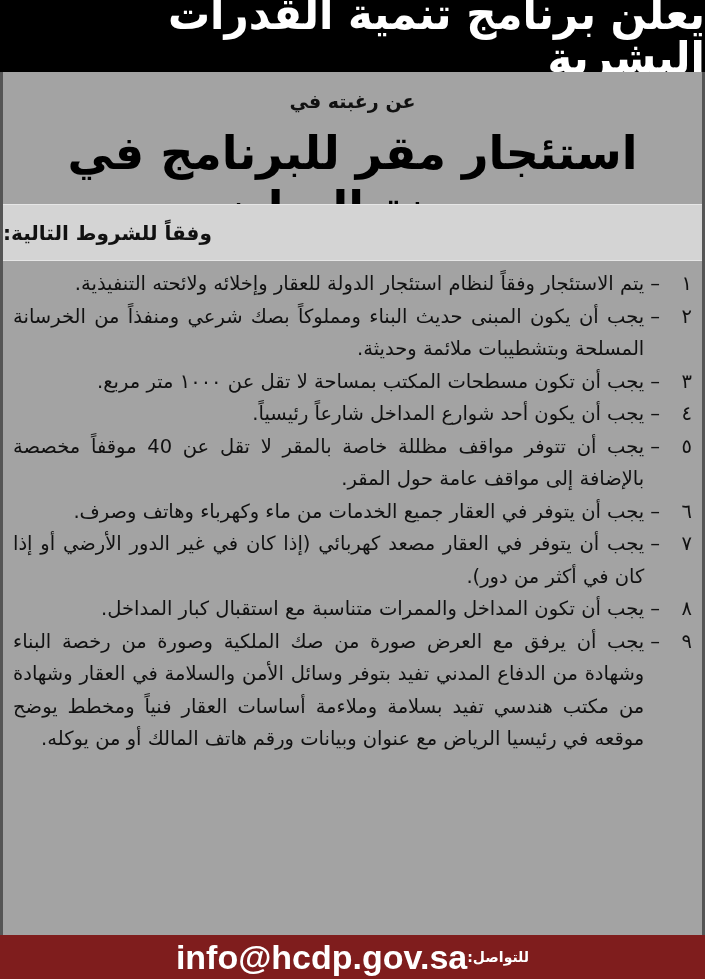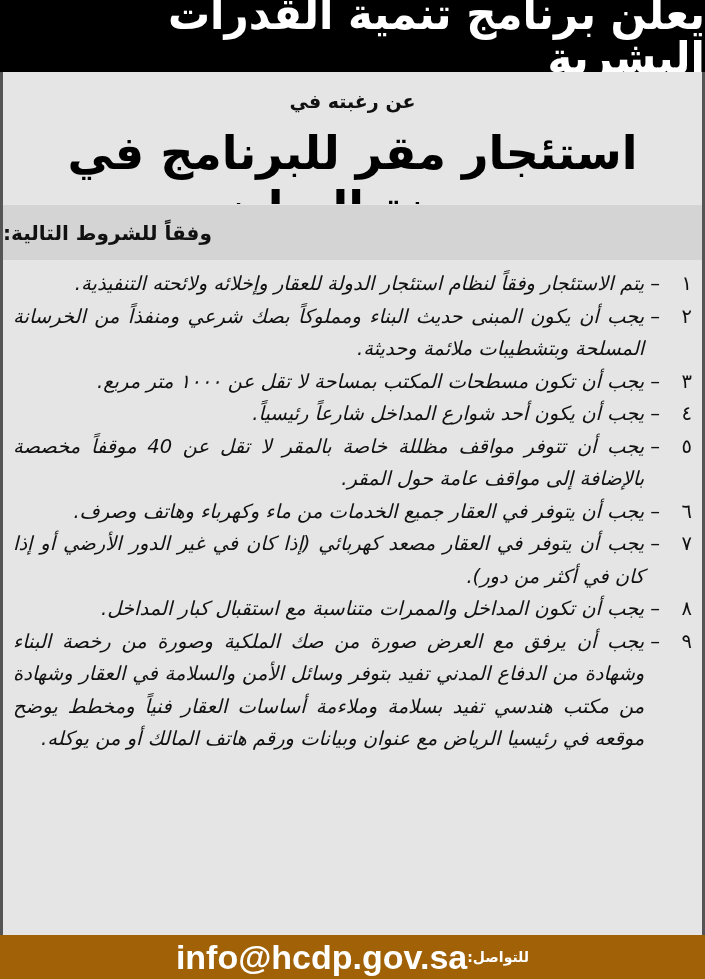--- a/index.html
+++ b/index.html
@@ -1,30 +1,30 @@
 <!DOCTYPE html>
 <html><head>
 <meta charset="utf-8">
 <style>
   html, body { margin: 0; padding: 0; background: #ffffff; }
   body { width: 705px; height: 979px; overflow: hidden; position: relative; font-family: "DejaVu Sans", sans-serif; color: #111; }
   .page { position: absolute; left: 0; top: 0; width: 705px; height: 979px; box-sizing: border-box; }
   .top-bar { position: absolute; left: 0; top: 0; width: 705px; height: 72px; background: #000; display: flex; align-items: center; justify-content: flex-end; }
   .top-bar .title { color: #fff; font-family: "DejaVu Sans", sans-serif; font-weight: bold; font-size: 42px; direction: rtl; letter-spacing: 0; line-height: 1; transform: scaleY(1.05); }
-  .frame { position: absolute; left: 0; top: 72px; width: 705px; height: 863px; box-sizing: border-box; border-left: 3px solid #555; border-right: 3px solid #555; background: #e5e5e5; }
+  .frame { position: absolute; left: 0; top: 72px; width: 705px; height: 863px; box-sizing: border-box; border-left: 3px solid #555; border-right: 3px solid #555; background: #a3a3a3; }
   .subtitle { position: absolute; left: 0; right: 0; top: 18px; text-align: center; direction: rtl; font-weight: bold; font-size: 19px; color: #111; }
   .headline { position: absolute; left: 0; right: 0; top: 54px; text-align: center; direction: rtl; font-weight: bold; font-size: 46px; color: #000; line-height: 1.2; letter-spacing: -0.5px; }
   .conditions-band { position: absolute; left: 0; right: 0; top: 132px; height: 55px; background: #d4d4d4; display: flex; align-items: center; justify-content: flex-start; border-top: 1px solid #e6e6e6; border-bottom: 1px solid #e6e6e6; }
   .conditions-band span { direction: rtl; font-weight: bold; font-size: 20px; color: #111; }
   .list { position: absolute; left: 10px; right: 10px; top: 196px; direction: rtl; margin: 0; padding: 0; list-style: none; }
   .item { display: flex; flex-direction: row; align-items: flex-start; font-size: 19.5px; line-height: 32.5px; text-align: justify; }
   .item .num { flex: 0 0 auto; white-space: nowrap; min-width: 28px; }
   .item .dash { flex: 0 0 auto; margin: 0 4px 0 6px; }
-  .item .text { flex: 1 1 auto; text-align: justify; text-align-last: right; font-style: italic; }
-  .bottom-bar { position: absolute; left: 0; top: 935px; width: 705px; height: 44px; background: #a16207; display: flex; align-items: center; justify-content: center; direction: ltr; }
+  .item .text { flex: 1 1 auto; text-align: justify; text-align-last: right; }
+  .bottom-bar { position: absolute; left: 0; top: 935px; width: 705px; height: 44px; background: #7f1d1d; display: flex; align-items: center; justify-content: center; direction: ltr; }
   .bottom-bar .email { color: #fff; font-family: "Liberation Sans", sans-serif; font-weight: bold; font-size: 34px; letter-spacing: 0; }
   .bottom-bar .contact-label { color: #fff; font-weight: bold; font-size: 14px; direction: rtl; }
 </style>
 </head>
 <body>
 
 <div class="page">
 
   <div class="top-bar">
     <span class="title">يعلن برنامج تنمية القدرات البشرية</span>

